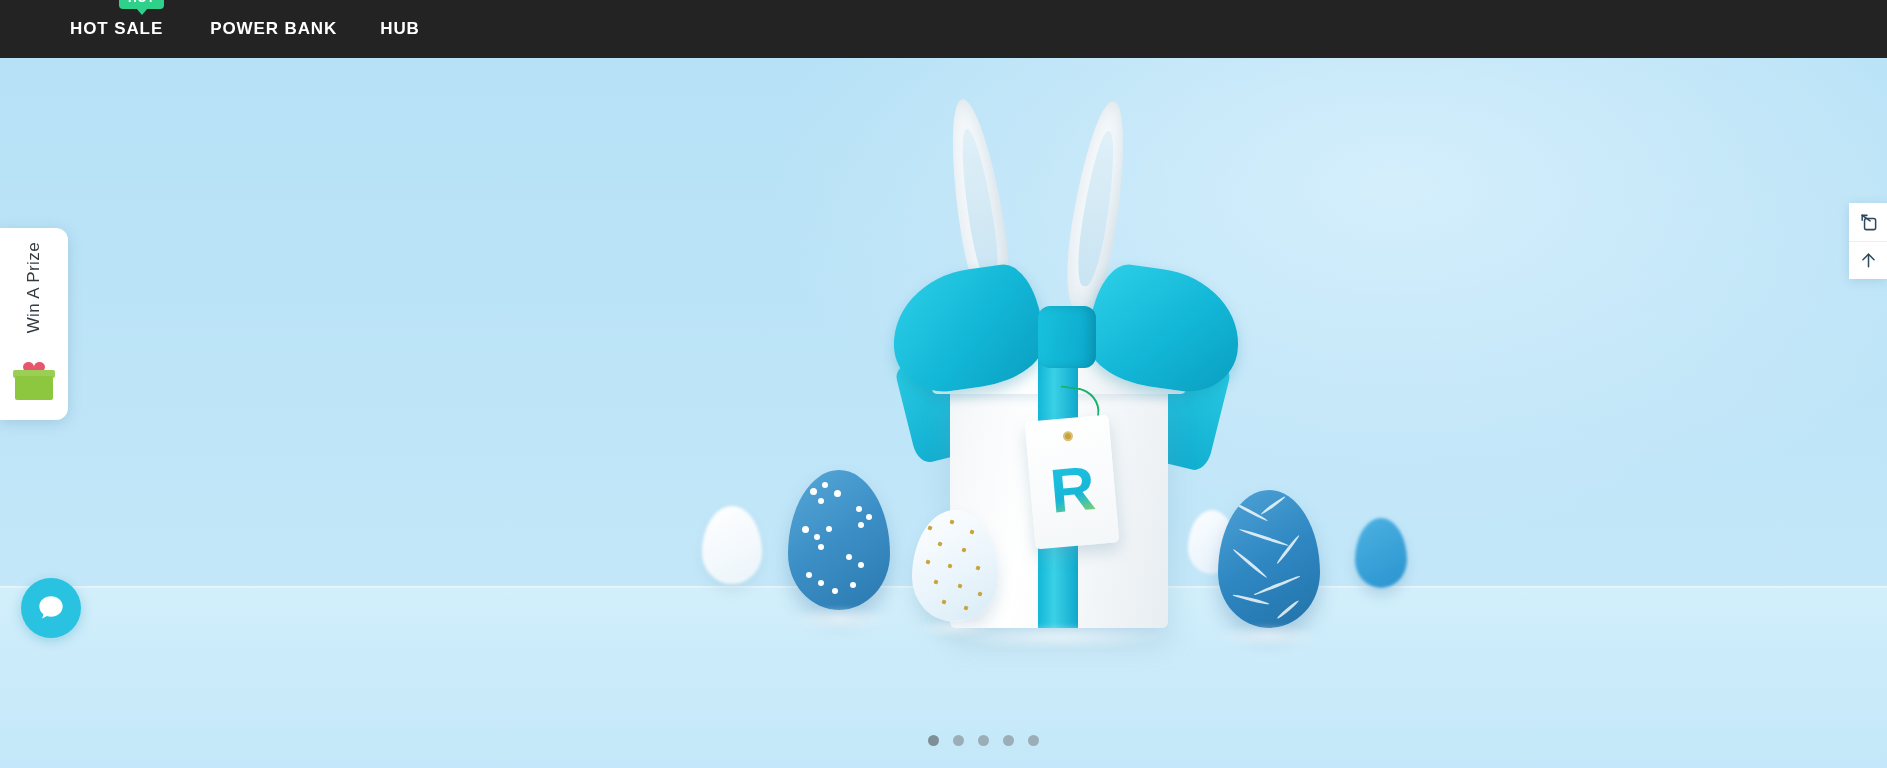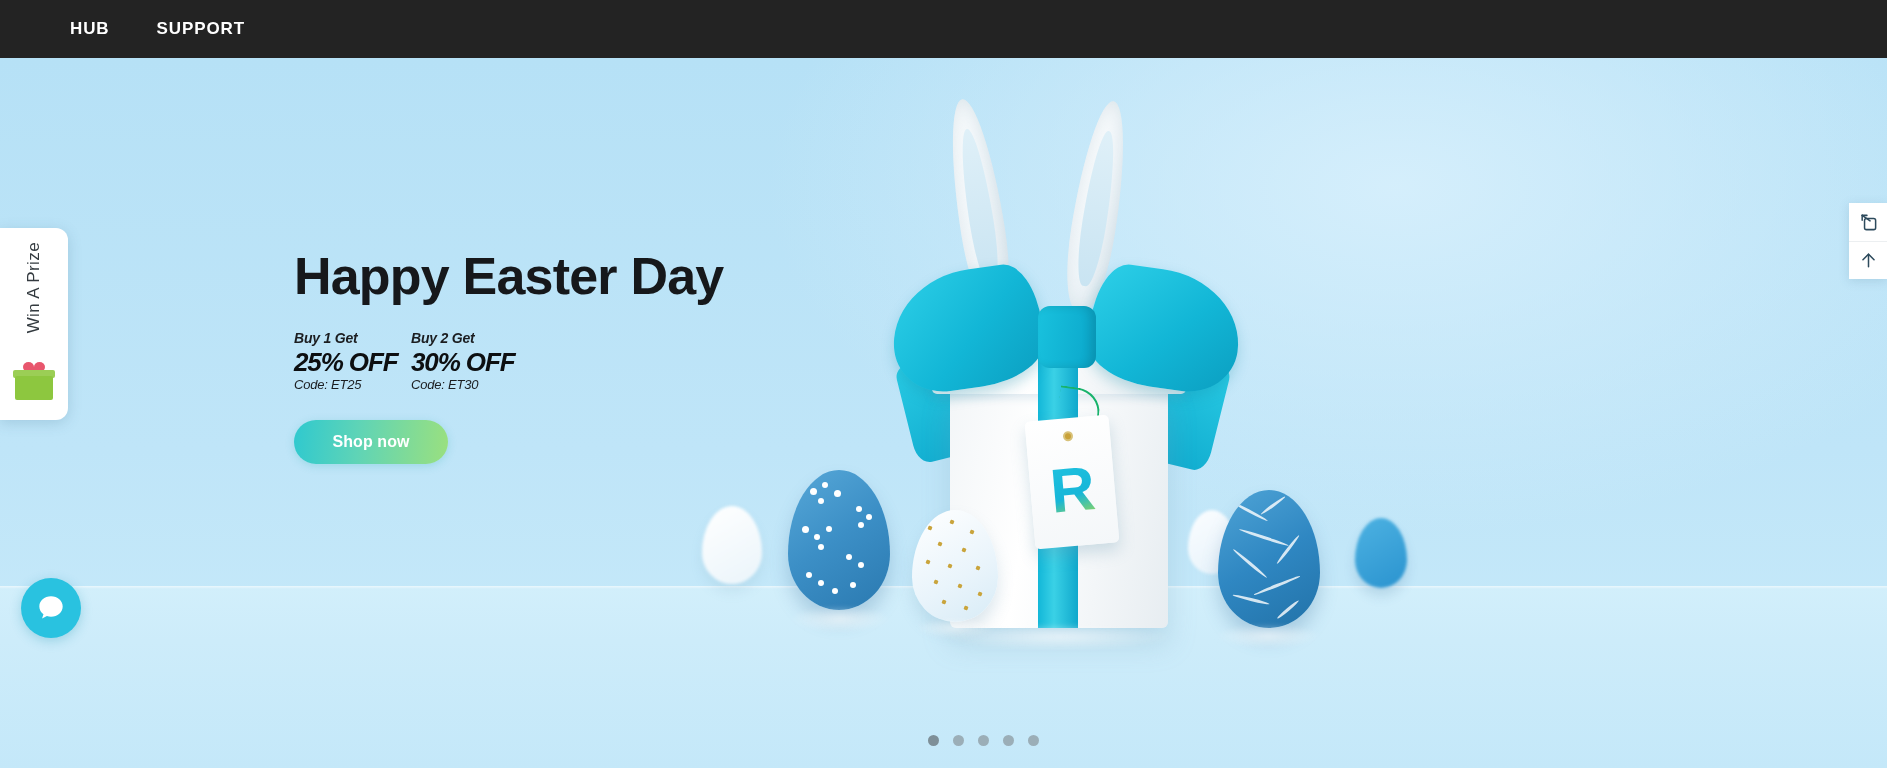--- a/index.html
+++ b/index.html
@@ -375,31 +375,35 @@
     opacity:.85;
   }
   .dot.active{ background:#7e8f98; opacity:1; }
 </style>
 </head>
 <body>
 
 <nav class="topnav">
   <div class="nav-items">
 
-
+    <a class="nav-item" href="#">
+      <span class="hot-badge">HOT</span>
+      <span>HOT SALE</span>
+    </a>
+
+    <a class="nav-item" href="#">
+      <span>POWER BANK</span>
+    </a>
 
 
 
     <a class="nav-item" href="#">
       <span>HUB</span>
     </a>
 
-    <a class="nav-item" href="#">
-      <span>SUPPORT</span>
-    </a>
 
   </div>
 </nav>
 
 <section class="hero">
   <div class="hero-wall"></div>
   <div class="hero-floor"></div>
 
   <div class="scene">
 
@@ -480,38 +484,20 @@
     </div>
 
     <div class="egg egg-small-blue"></div>
 
     <div class="reflect" style="left:790px;top:548px;width:100px;height:26px"></div>
     <div class="reflect" style="left:916px;top:560px;width:80px;height:20px"></div>
     <div class="reflect" style="left:1216px;top:566px;width:104px;height:24px"></div>
     <div class="reflect" style="left:946px;top:566px;width:226px;height:26px"></div>
   </div>
 
-  <div class="hero-copy">
-    <h1 class="hero-title">Happy Easter Day</h1>
-
-    <div class="offers">
-      <div class="offer">
-        <div class="offer-pre">Buy 1 Get</div>
-        <div class="offer-main">25% OFF</div>
-        <div class="offer-code">Code: ET25</div>
-      </div>
-      <div class="offer">
-        <div class="offer-pre">Buy 2 Get</div>
-        <div class="offer-main">30% OFF</div>
-        <div class="offer-code">Code: ET30</div>
-      </div>
-    </div>
-
-    <button class="shop-btn">Shop now</button>
-  </div>
 
   <div class="dots">
     <span class="dot active"></span>
     <span class="dot"></span>
     <span class="dot"></span>
     <span class="dot"></span>
     <span class="dot"></span>
   </div>
 </section>
 

